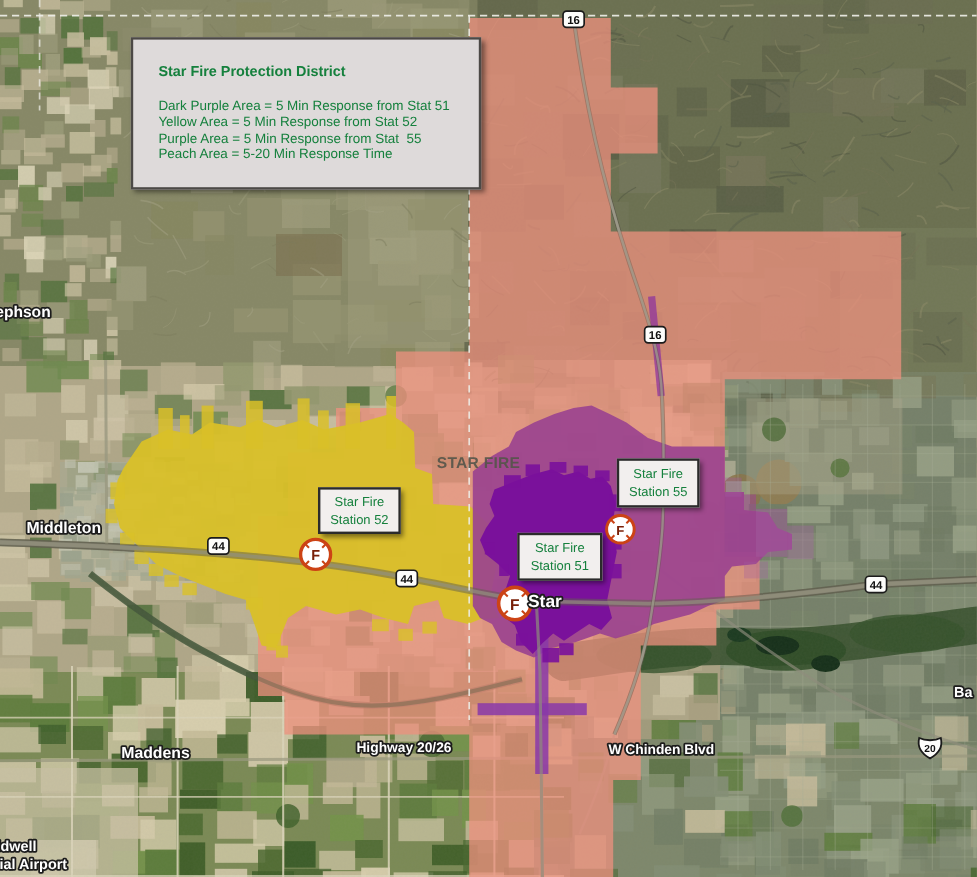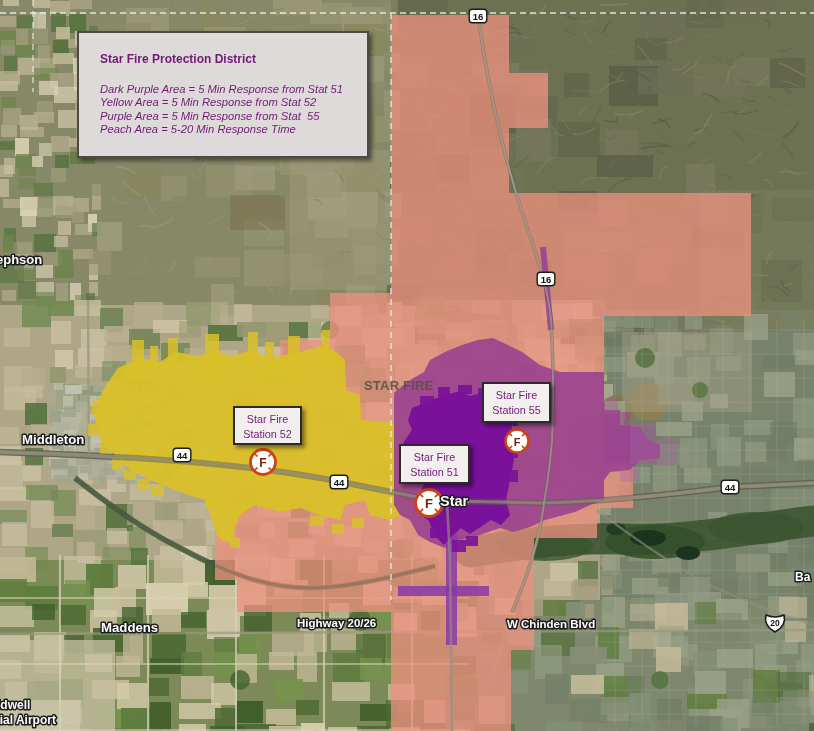--- a/index.html
+++ b/index.html
@@ -1,17 +1,17 @@
 <!DOCTYPE html>
 <html><head><meta charset="utf-8">
 <style>
 html,body{margin:0;padding:0;}
 body{width:814px;height:731px;overflow:hidden;font-family:"Liberation Sans", sans-serif;position:relative;background:#aba282;}
 .mapsvg{position:absolute;left:0;top:0;}
-.box{position:absolute;background:#f2efee;border:2px solid #2b2b2b;box-shadow:3px 3px 4px rgba(0,0,0,0.45);text-align:center;color:#701a75;}
+.box{position:absolute;background:#f2efee;border:2px solid #2b2b2b;box-shadow:3px 3px 4px rgba(0,0,0,0.45);text-align:center;color:#15803d;margin-left:32px;}
 .stn{font-size:10.8px;line-height:14.5px;padding-top:4px;}
 </style></head>
 <body>
 
 <svg class="mapsvg" width="814" height="731" viewBox="0 0 814 731">
 
 <rect x="0" y="0" width="814" height="731" fill="#aba282"></rect>
 
 <rect x="0" y="0" width="391" height="312" fill="#878866"></rect>
 
@@ -1467,21 +1467,21 @@
 
 <text x="-5" y="724" font-family="Liberation Sans, sans-serif" font-size="12" font-weight="bold" text-anchor="start" fill="#ffffff" stroke="#1c1c1c" stroke-width="3" paint-order="stroke" stroke-linejoin="round">rial Airport</text>
 
 <text x="364" y="390" font-family="Liberation Sans, sans-serif" font-size="13" font-weight="bold" fill="#55554a" letter-spacing="0.2" opacity="0.9">STAR FIRE</text>
 </svg>
 
 <div class="box" style="left:77px;top:31px;width:288px;height:123px;text-align:left;border:2px solid #4c4946;background:#dedada;">
 
   <div style="font-weight:bold;font-size:12px;margin:19px 0 0 21px;">Star Fire Protection District</div>
 
-  <div style="font-size:11.2px;line-height:13.4px;margin:17px 0 0 21px;font-style:italic;">
+  <div style="font-size:11.2px;line-height:13.4px;margin:17px 0 0 21px;">
     Dark Purple Area = 5 Min Response from Stat 51<br>
     Yellow Area = 5 Min Response from Stat 52<br>
     Purple Area = 5 Min Response from Stat&nbsp; 55<br>
     Peach Area = 5-20 Min Response Time
   </div>
 </div>
 
 <div class="box stn" style="left:233px;top:406px;width:65px;height:31px;">Star Fire<br>Station 52</div>
 
 <div class="box stn" style="left:482px;top:382px;width:65px;height:33px;">Star Fire<br>Station 55</div>

